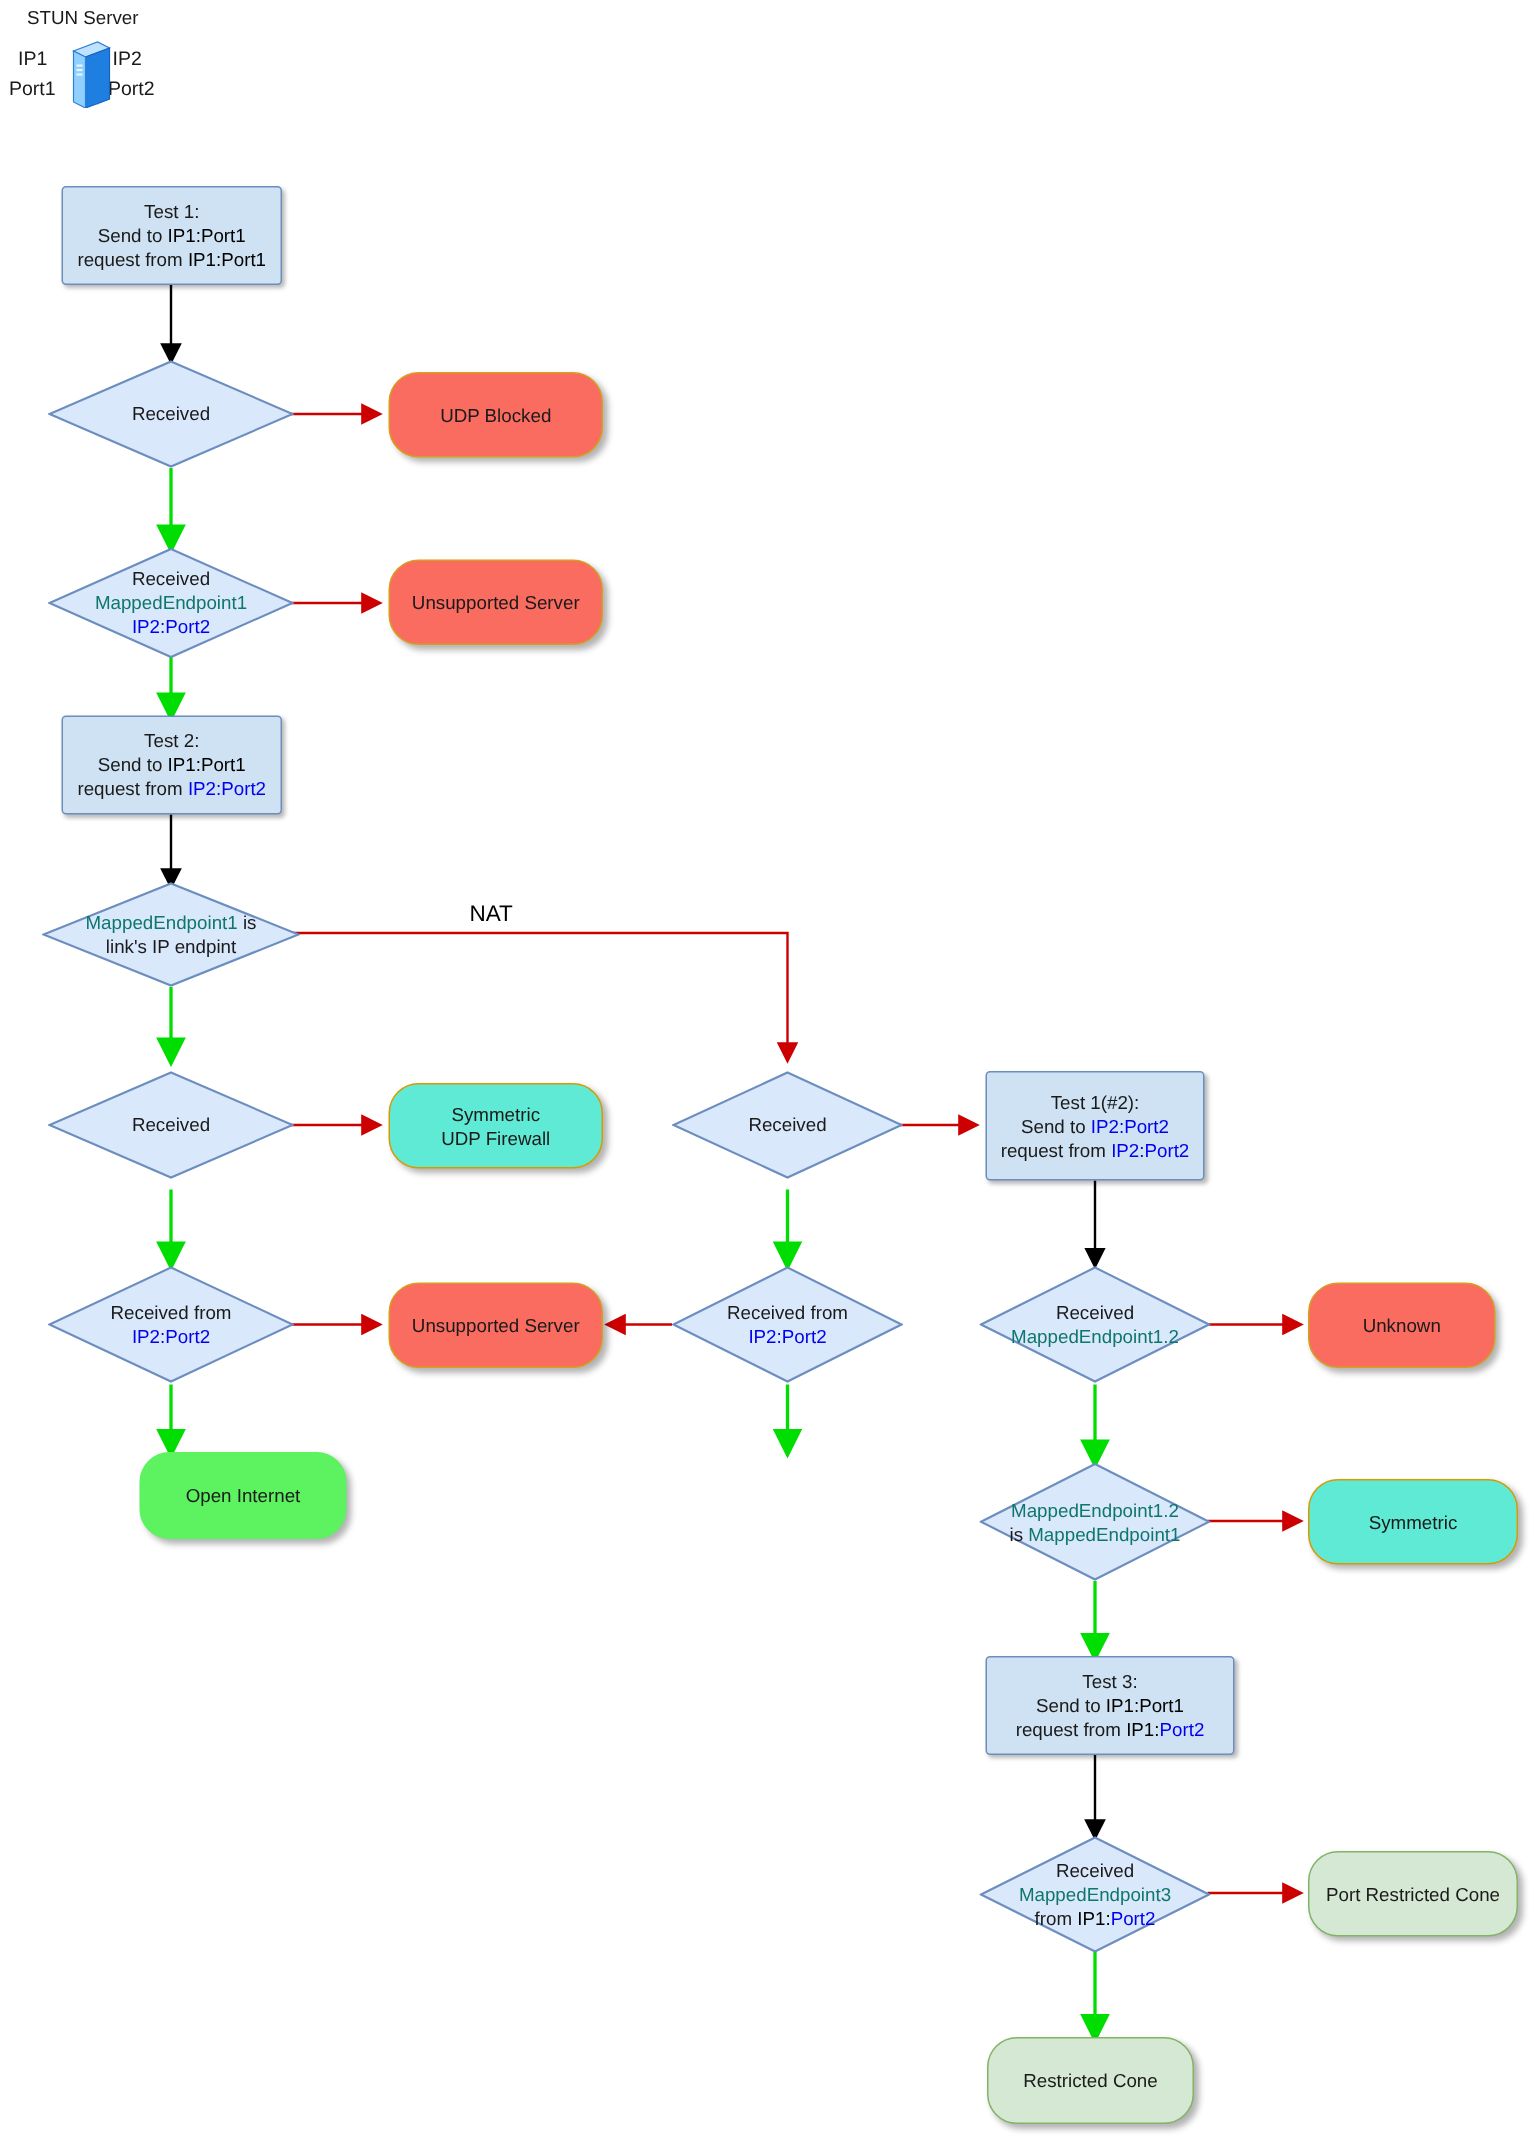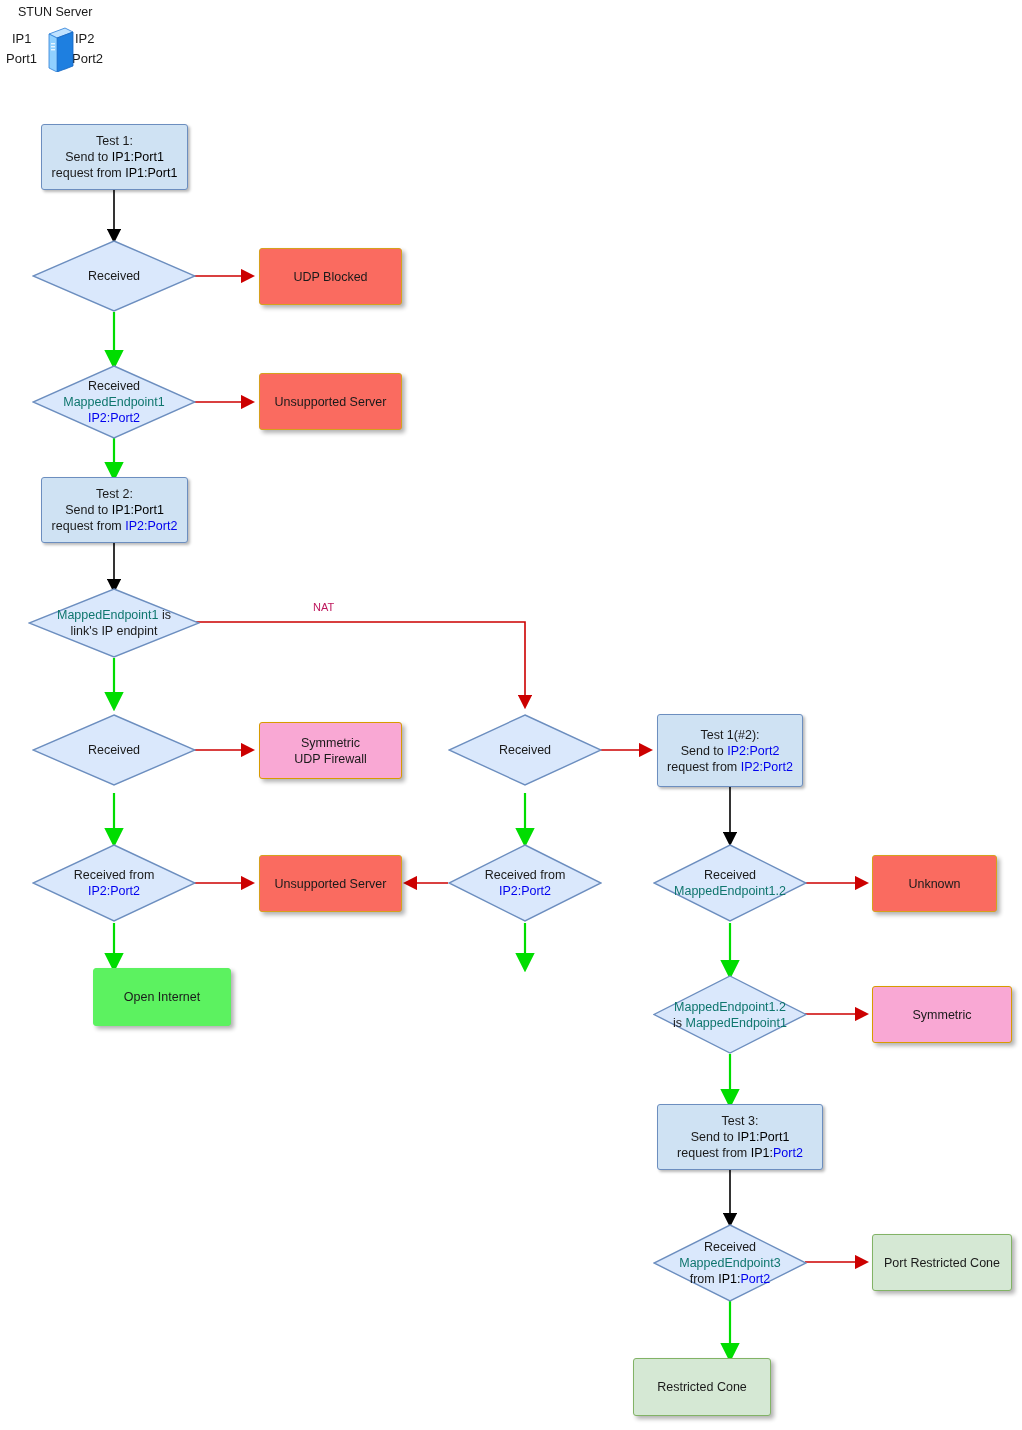--- a/index.html
+++ b/index.html
@@ -37,25 +37,25 @@
 
   
   .rect{
     border-radius:3px;
     box-shadow:2px 2px 3px rgba(0,0,0,0.28);
   }
   .rect.blue{ background:#CFE2F3; border:1px solid #6C8EBF; }
 
   
   .round{
-    border-radius:3px;
+    border-radius:20px;
     box-shadow:3px 3px 4px rgba(0,0,0,0.30);
   }
   .round.red{     background:#FA6B60; border:1.5px solid #D6A01D; }
-  .round.orange{  background:#f9a8d4; border:1.5px solid #D79B00; }
+  .round.orange{  background:#5eead4; border:1.5px solid #D79B00; }
   .round.green{   background:#5CF260; border:1px solid #5CF260; }
   .round.paleg{   background:#D5E8D4; border:1.5px solid #82B366; }
 
   
   .diamond{
     background:transparent;
     border:none;
     box-shadow:none;
   }
   .diamond .dshape{
@@ -85,22 +85,22 @@
     white-space:nowrap;
   }
   #legend .ip{ font-size:13px; font-weight:400; }
   .server-ico{
     position:absolute;
     left:45px; top:26px;
     width:30px; height:46px;
   }
   .edge-label{
     position:absolute;
-    font-size:11px;
-    color:#be185d;
+    font-size:15px;
+    color:#000000;
     white-space:nowrap;
   }
 </style>
 </head>
 <body>
 
 <div id="canvas">
 
   <svg class="edges" viewBox="0 0 1022 1430">
     <defs>
@@ -344,17 +344,17 @@
       <div>Received</div>
       <div class="me">MappedEndpoint3</div>
       <div><span>from </span><span class="r">IP1</span><span class="r">:</span><span class="b">Port2</span></div>
     </div>
   </div>
 
   <div class="node round paleg" style="left:872px; top:1234px; width:140px; height:57px;">
     <div class="txt">Port Restricted Cone</div>
   </div>
 
-  <div class="node round paleg" style="left:633px; top:1358px; width:138px; height:58px;justify-content:flex-end;">
+  <div class="node round paleg" style="left:658px; top:1358px; width:138px; height:58px;justify-content:flex-end;">
     <div class="txt">Restricted Cone</div>
   </div>
 
 </div>
 
 </body></html>

